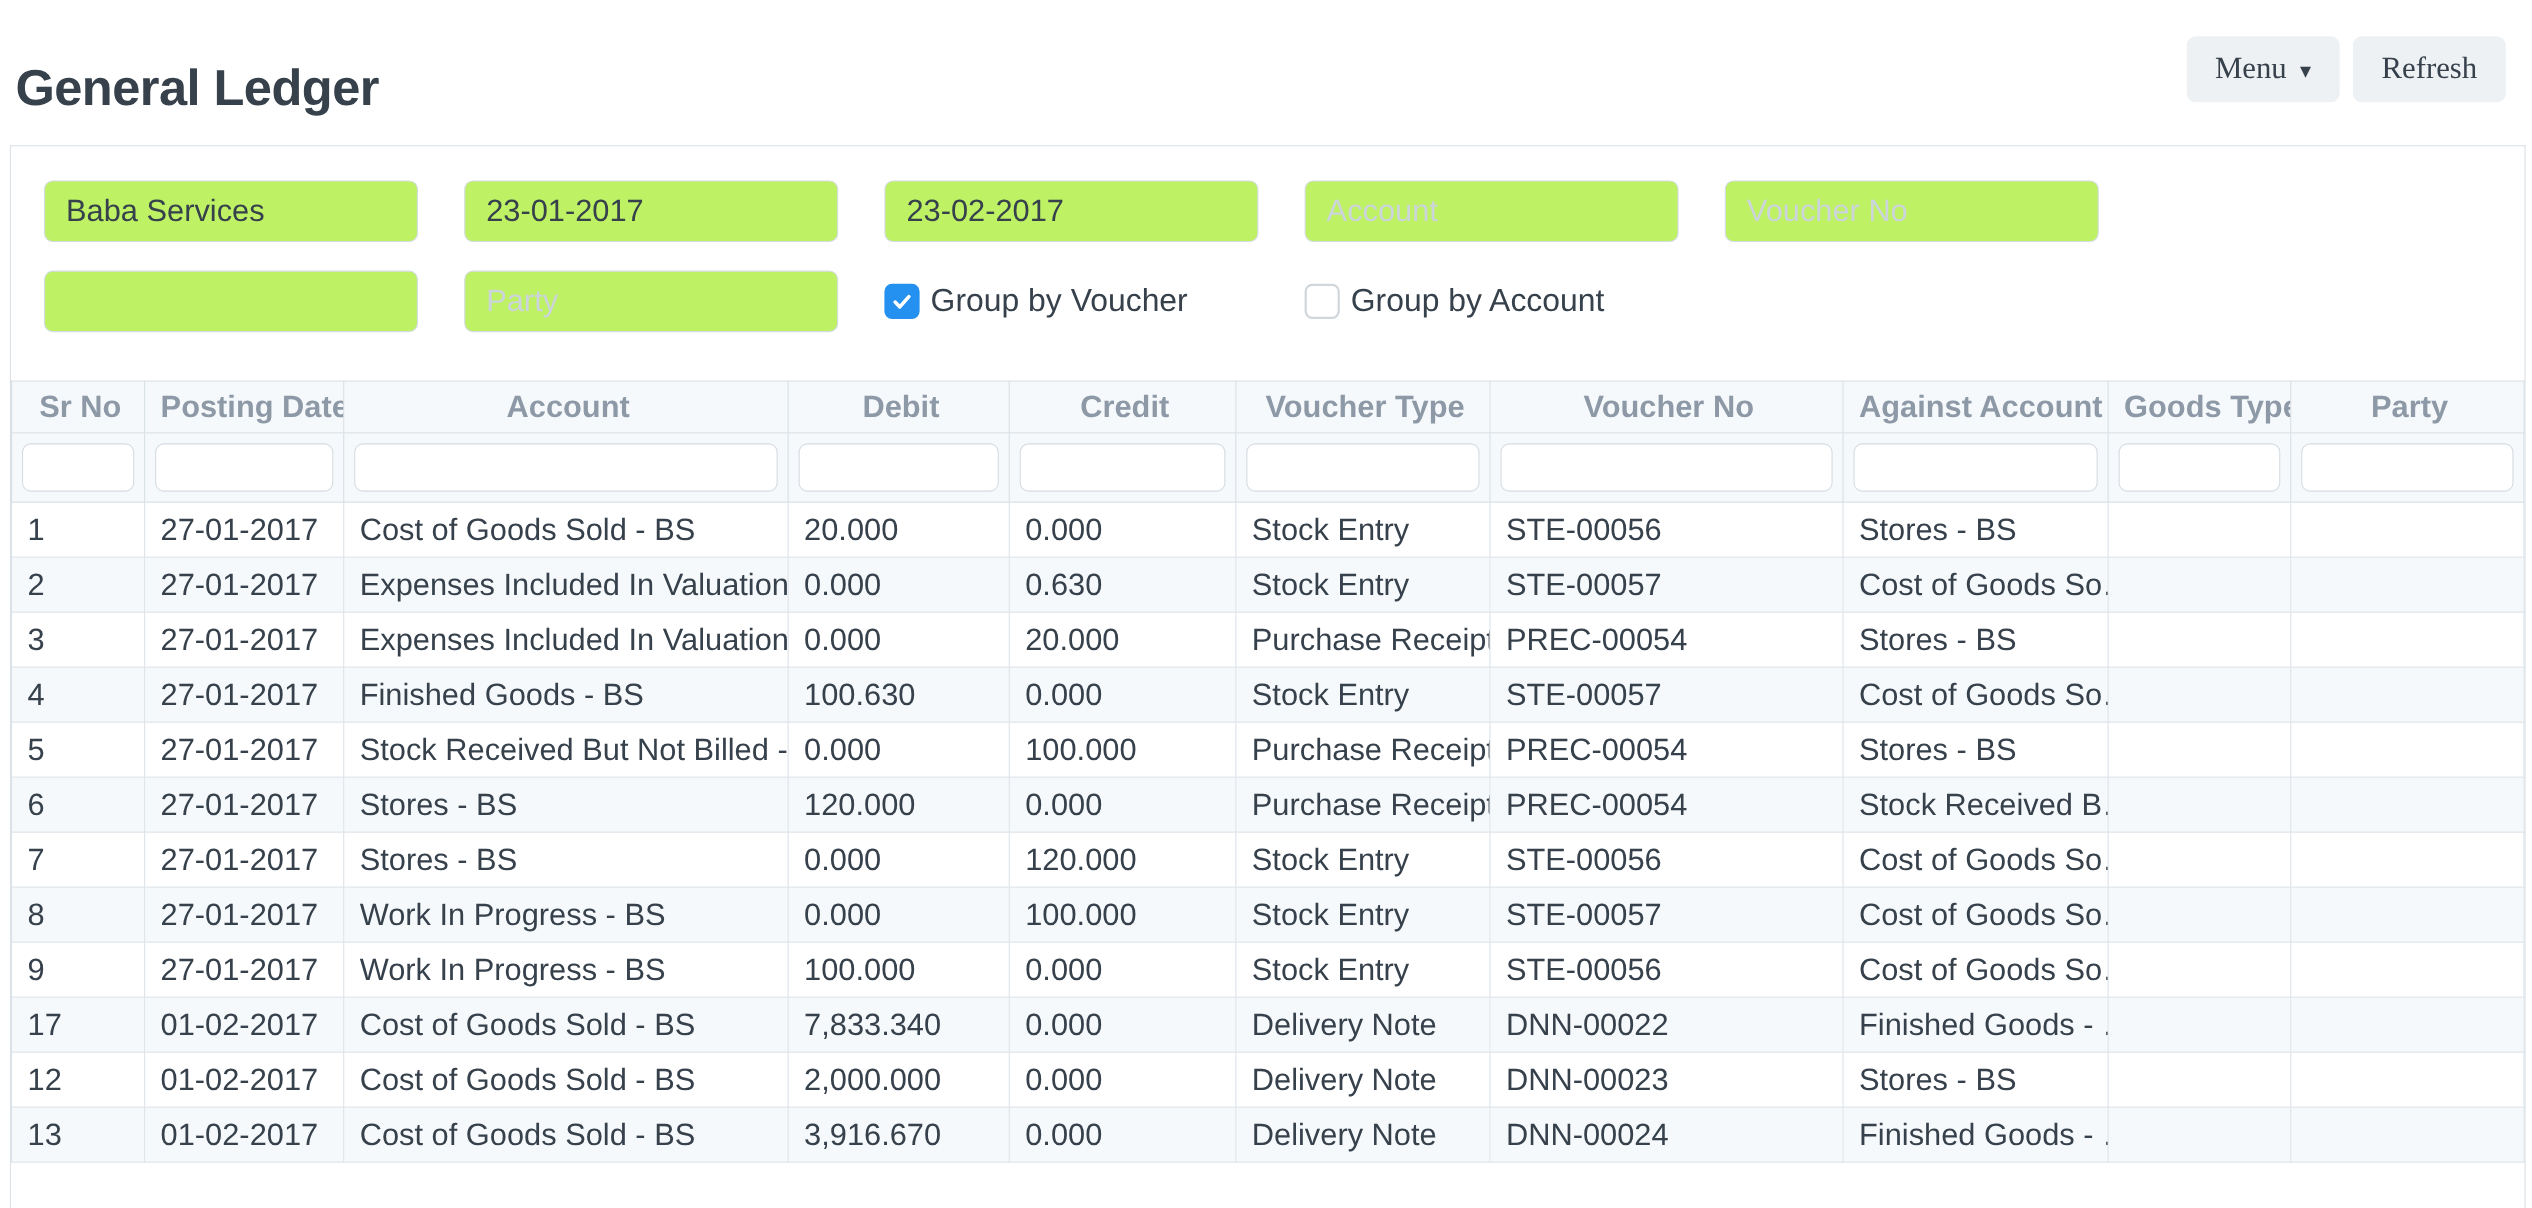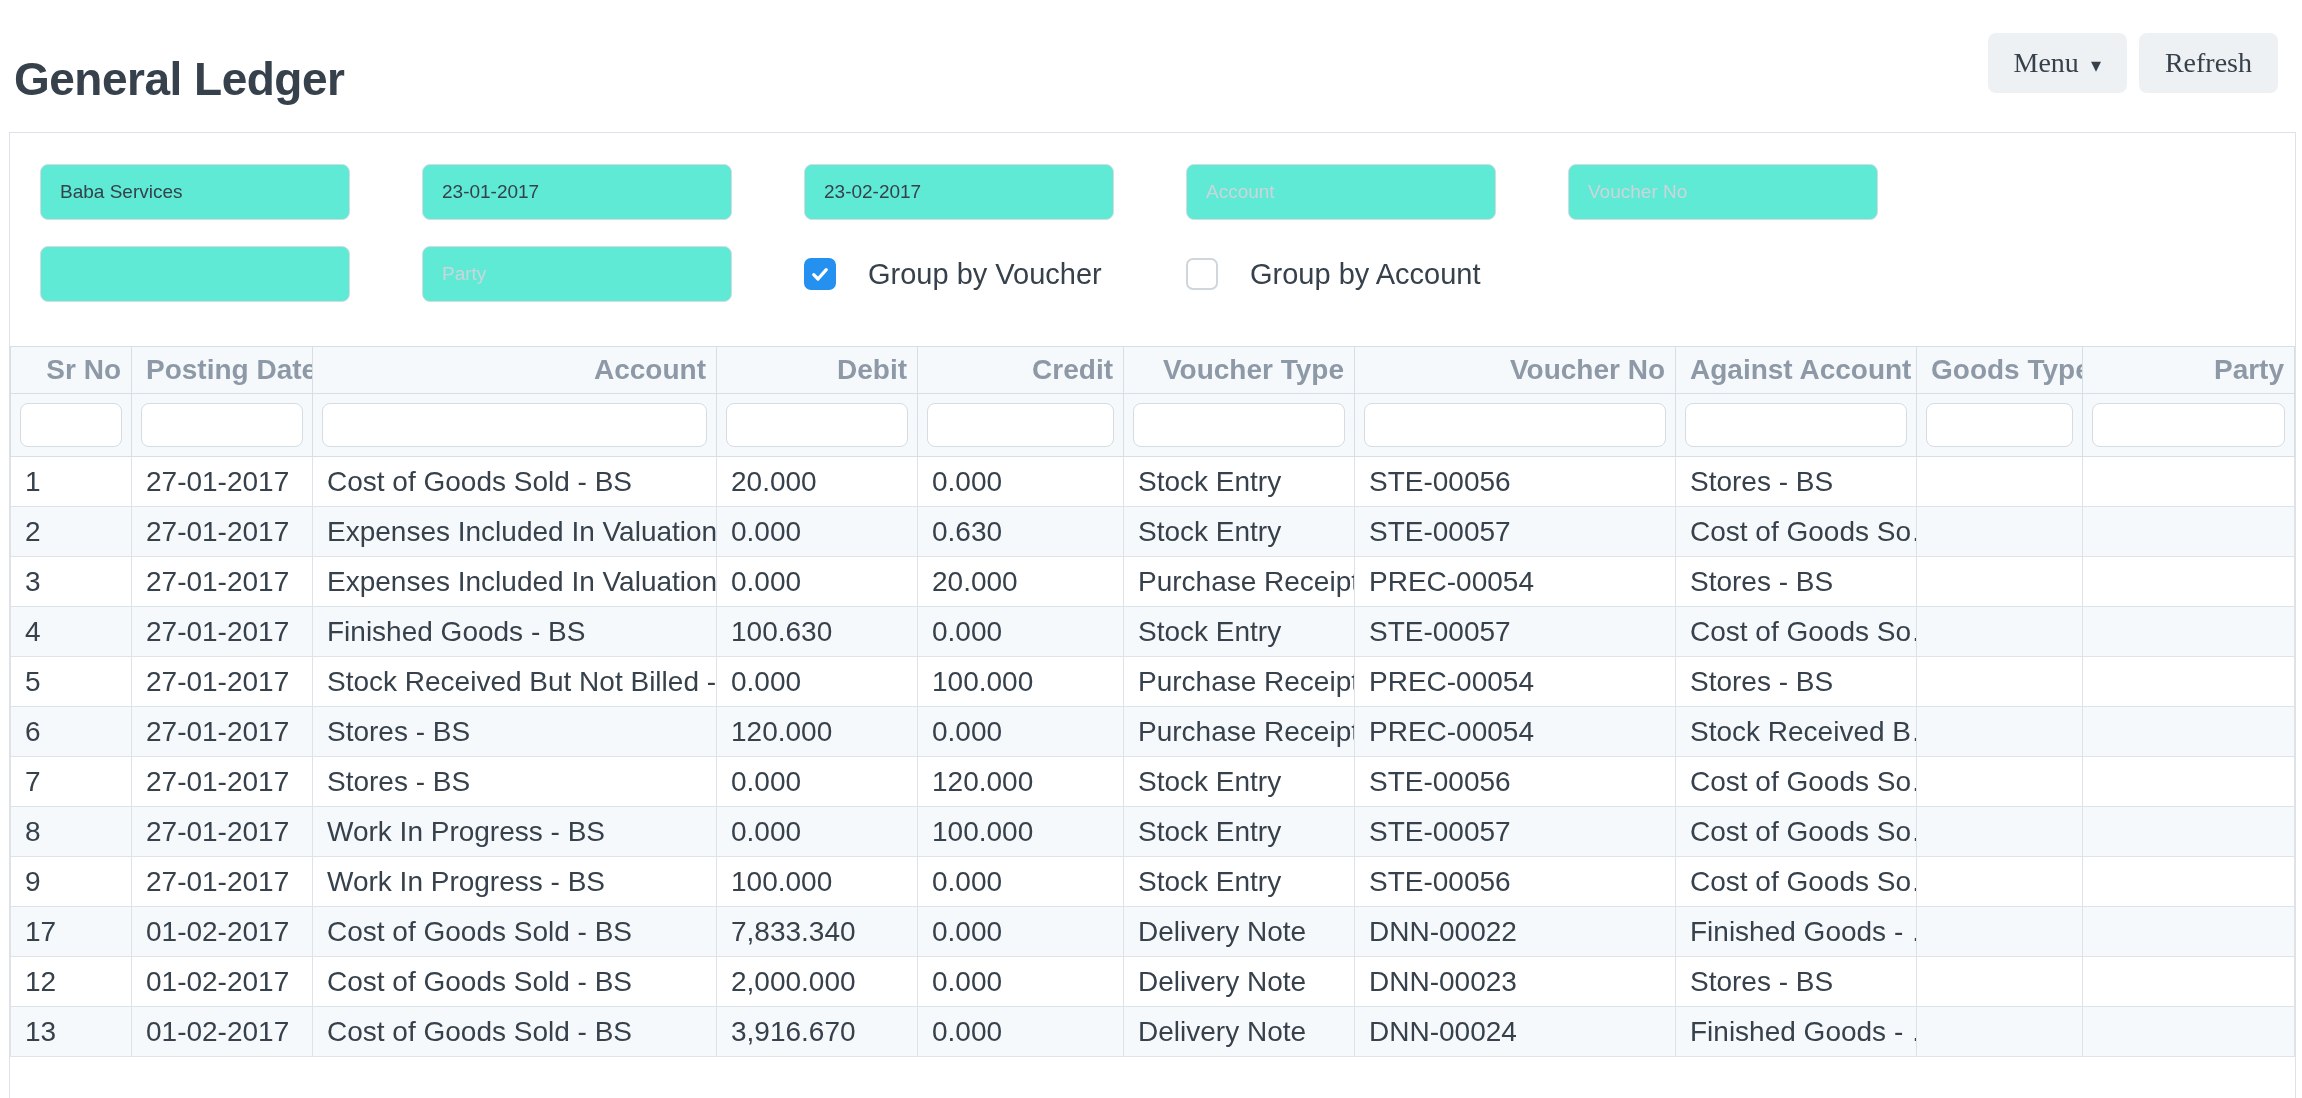--- a/index.html
+++ b/index.html
@@ -19,44 +19,44 @@
   .caret { font-size:20px; line-height:1; margin-top:4px; }
 
   
   .panel { position:absolute; left:9px; top:132px; width:2287px; height:1000px;
            border:1px solid #dbe2e8; border-bottom:none; background:#fff; }
 
   
   .filters { padding:31px 0 0 30px; display:grid;
              grid-template-columns:repeat(6,322px); column-gap:60px;
              row-gap:26px; }
-  .f-input { height:56px; width:310px; border:1px solid #d4dbe1;
-             border-radius:8px; padding:0 19px; font-size:19px; color:#36414c;
-             background:#5eead4; outline:none; font-family:inherit; }
+  .f-input { height:56px; width:340px; border:1px solid #d4dbe1;
+             border-radius:8px; padding:0 19px; font-size:28px; color:#36414c;
+             background:#bef264; outline:none; font-family:inherit; }
   .f-input::placeholder { color:#cdd5dc; }
-  .check-cell { display:flex; align-items:center; gap:32px; height:56px; }
+  .check-cell { display:flex; align-items:center; gap:10px; height:56px; }
   .checkbox { width:32px; height:32px; border-radius:7px;
               border:2px solid #cfd6dc; background:#fff; display:flex;
               align-items:center; justify-content:center; cursor:pointer;
               flex:0 0 auto; }
   .checkbox.checked { background:#2490ef; border-color:#2490ef; }
   .checkbox svg { display:none; }
   .checkbox.checked svg { display:block; }
   .check-label { font-size:29px; color:#36414c; }
 
   
   .report { margin-top:44px; }
   table { width:100%; border-collapse:collapse; table-layout:fixed;
           font-size:28px; }
   col.c1{width:121px} col.c2{width:181px} col.c3{width:404px}
   col.c4{width:201px} col.c5{width:206px} col.c6{width:231px}
   col.c7{width:321px} col.c8{width:241px} col.c9{width:166px}
   col.c10{width:212px}
   thead tr.head th { background:#f6f9fb; color:#8d99a6; font-weight:700;
-        text-align:right; height:47px; padding:0 10px 0 14px;
+        text-align:center; height:47px; padding:0 10px 0 14px;
         border:1px solid #d8dfe4; white-space:nowrap; overflow:hidden; }
   thead tr.filter-row td { background:#f6f9fb; height:63px;
         border:1px solid #d8dfe4; padding:0 9px; vertical-align:middle; }
   thead tr.filter-row input { width:100%; height:44px; border:1px solid #d5dce2;
         border-radius:8px; background:#fff; outline:none; padding:0 12px;
         font-size:26px; font-family:inherit; color:#36414c; }
   tbody td { height:50px; border:1px solid #dde3e8; padding:0 14px;
         white-space:nowrap; overflow:hidden; color:#36414c;
         background-clip:padding-box; }
   tbody td.num { }

